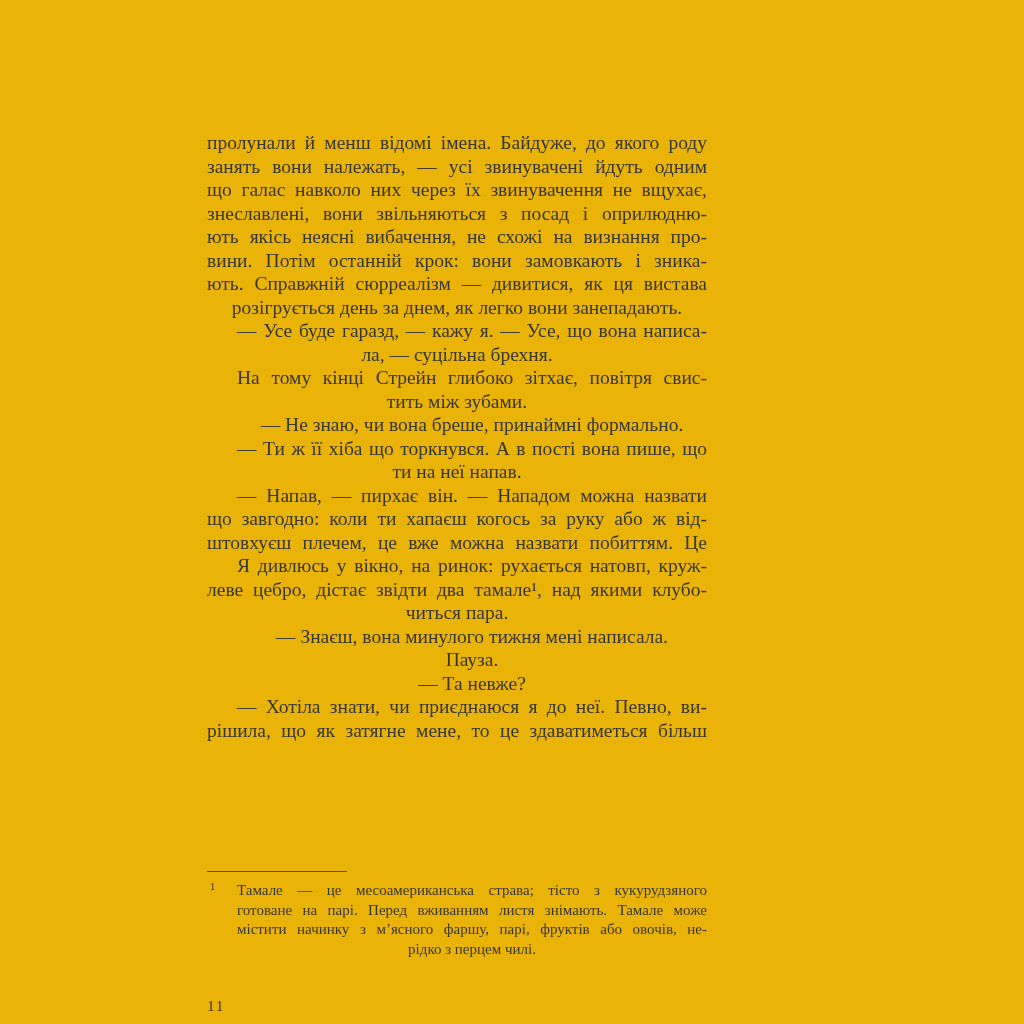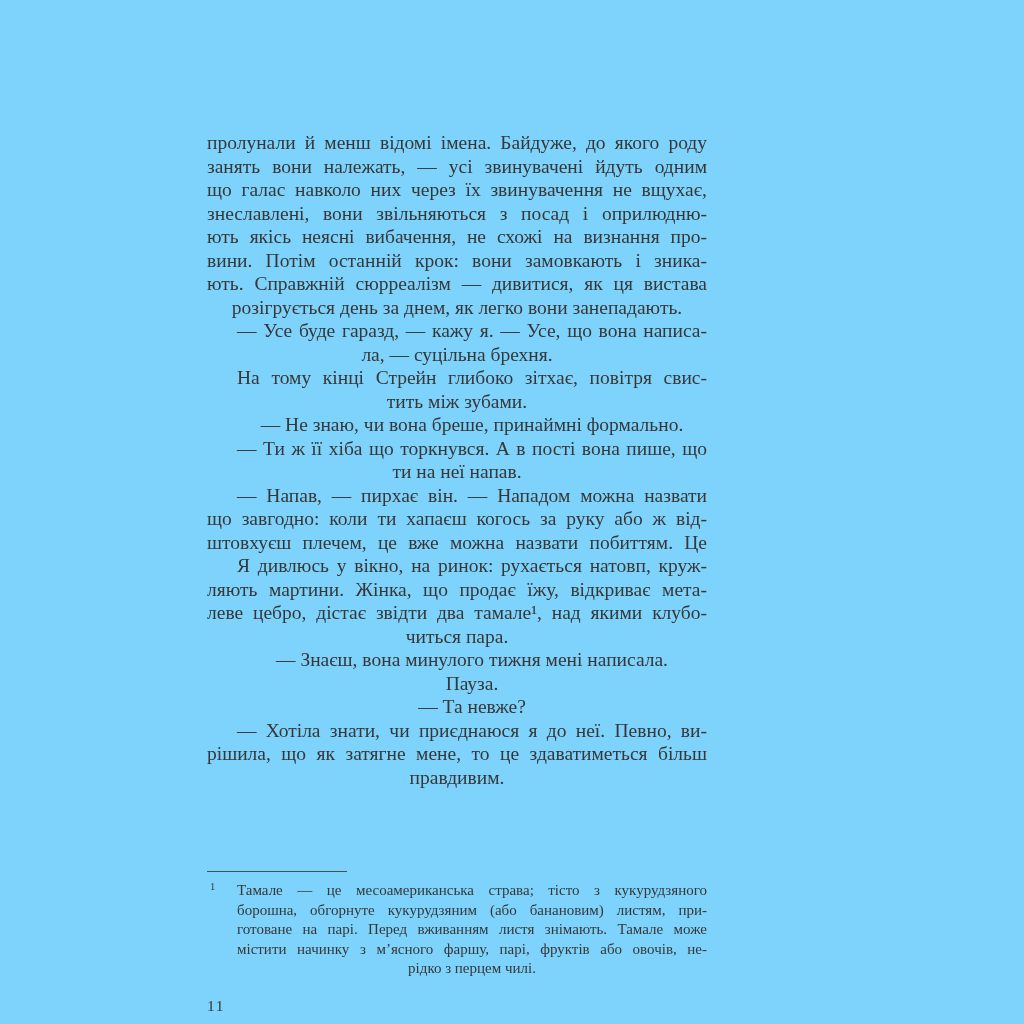--- a/index.html
+++ b/index.html
@@ -7,21 +7,21 @@
   body {
     background: #ffffff;
     color: #373737;
     font-family: "Liberation Serif", "DejaVu Serif", serif;
     position: relative;
     overflow: hidden;
   }
   .page {
     position: absolute;
     inset: 0;
-    background: #7dd3fc;
+    background: #eab308;
     padding-left: 17px;
   }
   .text-block {
     position: absolute;
     left: 207px;
     top: 131px;
     width: 500px;
     font-size: 19.5px;
     line-height: 23.5px;
   }
@@ -110,47 +110,44 @@
         <div class="line just first">— Ти ж її хіба що торкнувся. А в пості вона пише, що</div>
         <div class="line">ти на неї напав.</div>
       </div>
       <div class="para">
         <div class="line just first">— Напав, — пирхає він. — Нападом можна назвати</div>
         <div class="line just">що завгодно: коли ти хапаєш когось за руку або ж від-</div>
         <div class="line just">штовхуєш плечем, це вже можна назвати побиттям. Це</div>
       </div>
       <div class="para">
         <div class="line just first">Я дивлюсь у вікно, на ринок: рухається натовп, круж-</div>
-        <div class="line just">ляють мартини. Жінка, що продає їжу, відкриває мета-</div>
         <div class="line just">леве цебро, дістає звідти два тамале¹, над якими клубо-</div>
         <div class="line">читься пара.</div>
       </div>
       <div class="para">
         <div class="line first">— Знаєш, вона минулого тижня мені написала.</div>
       </div>
       <div class="para">
         <div class="line first">Пауза.</div>
       </div>
       <div class="para">
         <div class="line first">— Та невже?</div>
       </div>
       <div class="para">
         <div class="line just first">— Хотіла знати, чи приєднаюся я до неї. Певно, ви-</div>
         <div class="line just">рішила, що як затягне мене, то це здаватиметься більш</div>
-        <div class="line">правдивим.</div>
       </div>
     </div>
 
   <div class="footnote-block">
     <div class="fn-rule"></div>
     <div class="fn-content">
       <span class="fn-marker">1</span>
       <div>
           <div class="fn-line just">Тамале — це месоамериканська страва; тісто з кукурудзяного</div>
-          <div class="fn-line just">борошна, обгорнуте кукурудзяним (або банановим) листям, при-</div>
           <div class="fn-line just">готоване на парі. Перед вживанням листя знімають. Тамале може</div>
           <div class="fn-line just">містити начинку з м’ясного фаршу, парі, фруктів або овочів, не-</div>
           <div class="fn-line">рідко з перцем чилі.</div>
         </div>
     </div>
   </div>
 
   <div class="page-number">11</div>
 
 </div>

